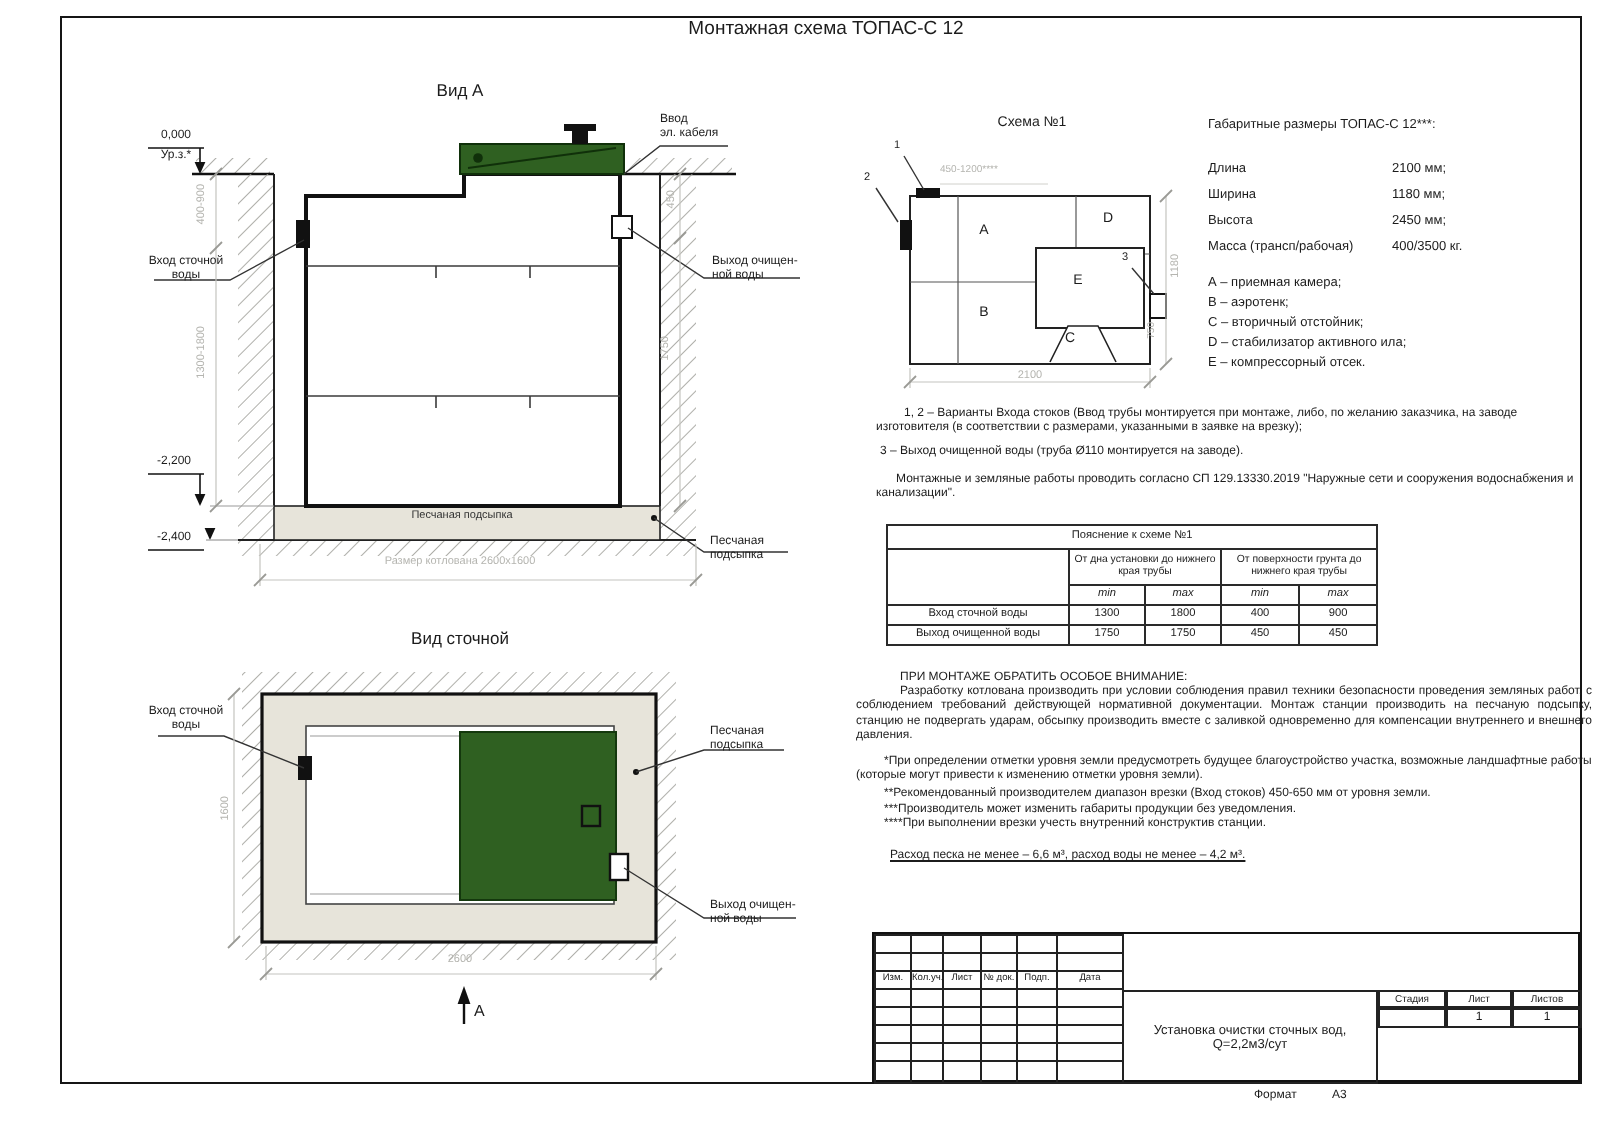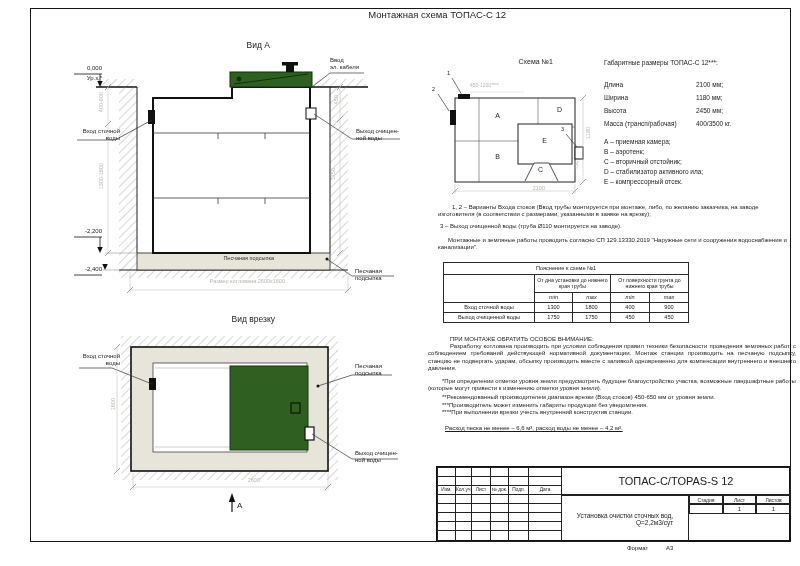--- a/index.html
+++ b/index.html
@@ -1,21 +1,21 @@
 <!DOCTYPE html>
 <html><head>
 <meta charset="utf-8">
 <style>
   html,body{margin:0;padding:0;background:#fff;}
   #page{position:relative;width:800px;height:566px;background:#fff;overflow:hidden;
         font-family:"Liberation Sans",sans-serif;color:#1c1c1c;}
   #frame{position:absolute;left:30px;top:8px;width:759px;height:532px;border:1.4px solid #151515;}
   svg.overlay{position:absolute;left:0;top:0;pointer-events:none;}
   .t{position:absolute;line-height:1.12;color:#1c1c1c;}
-  .c{text-align:right;}
+  .c{text-align:center;}
   .j{text-align:justify;}
   .pre{white-space:pre-line;}
   .gray{color:#b5b5b0;}
   .dk{color:#333;}
   .u{text-decoration:underline;} .f5{font-size:5px;} .f55{font-size:5.5px;} .f6{font-size:6px;} .f65{font-size:6.5px;} .f7{font-size:7px;} .f8{font-size:8px;}
   .f85{font-size:8.5px;} .f95{font-size:9.5px;} .f11{font-size:11px;}
   .vtext{writing-mode:vertical-rl;transform:rotate(180deg);}
   .i14{text-indent:14px;} .i22{text-indent:22px;} .i10{text-indent:10px;} .i2{text-indent:2px;}
   table.xt{border-collapse:collapse;table-layout:fixed;}
   table.xt td{border:0.8px solid #2a2a2a;font-size:5.6px;text-align:center;padding:0;line-height:1.05;vertical-align:middle;}
@@ -161,21 +161,21 @@
       <line x1="452" y1="194" x2="458" y2="188" stroke="#9a9a95" stroke-width="0.9"></line>
       <line x1="572" y1="194" x2="578" y2="188" stroke="#9a9a95" stroke-width="0.9"></line>
       <line x1="583" y1="98" x2="583" y2="182" stroke="#c4c4bf" stroke-width="0.6"></line>
       <line x1="580" y1="101" x2="586" y2="95" stroke="#9a9a95" stroke-width="0.9"></line>
       <line x1="580" y1="185" x2="586" y2="179" stroke="#9a9a95" stroke-width="0.9"></line>
     </g>
   </svg>
 
   <div class="t c f95" style="left:320px;top:10px;width:186px;">Монтажная схема ТОПАС-С 12</div>
   <div class="t c f85" style="left:190px;top:41px;width:80px;">Вид А</div>
-  <div class="t c f85" style="left:185px;top:315px;width:90px;">Вид врезку</div>
+  <div class="t c f85" style="left:185px;top:315px;width:90px;">Вид сточной</div>
   <div class="t c f7" style="left:479px;top:58px;width:74px;">Схема №1</div>
 
   <div class="t c f6" style="left:74px;top:65px;width:28px;">0,000</div>
   <div class="t c f6" style="left:74px;top:75px;width:28px;">Ур.з.*</div>
   <div class="t f6 pre" style="left:330px;top:57px;">Ввод
 эл. кабеля</div>
   <div class="t c f6 pre" style="left:66px;top:128px;width:54px;">Вход сточной
 воды</div>
   <div class="t f6 pre" style="left:356px;top:128px;">Выход очищен-
 ной воды</div>
@@ -351,21 +351,20 @@
       <tr>
             <td></td>
             <td></td>
             <td></td>
             <td></td>
             <td></td>
             <td></td>
           </tr>
     </tbody>
       </table>
-    <div class="cell flexc f11" style="left:124px;top:0;width:230px;height:28px;">ТОПАС-С/TOPAS-S 12</div>
     <div class="cell flexc f65 pre c" style="left:124px;top:28px;width:128px;height:47px;">Установка очистки сточных вод,
 Q=2,2м3/сут</div>
     <div class="cell flexc f5" style="left:252px;top:28px;width:34px;height:9px;">Стадия</div>
     <div class="cell flexc f5" style="left:286px;top:28px;width:33px;height:9px;">Лист</div>
     <div class="cell flexc f5" style="left:319px;top:28px;width:35px;height:9px;">Листов</div>
     <div class="cell flexc f6" style="left:252px;top:37px;width:34px;height:10px;"></div>
     <div class="cell flexc f6" style="left:286px;top:37px;width:33px;height:10px;">1</div>
     <div class="cell flexc f6" style="left:319px;top:37px;width:35px;height:10px;">1</div>
   </div>
 

